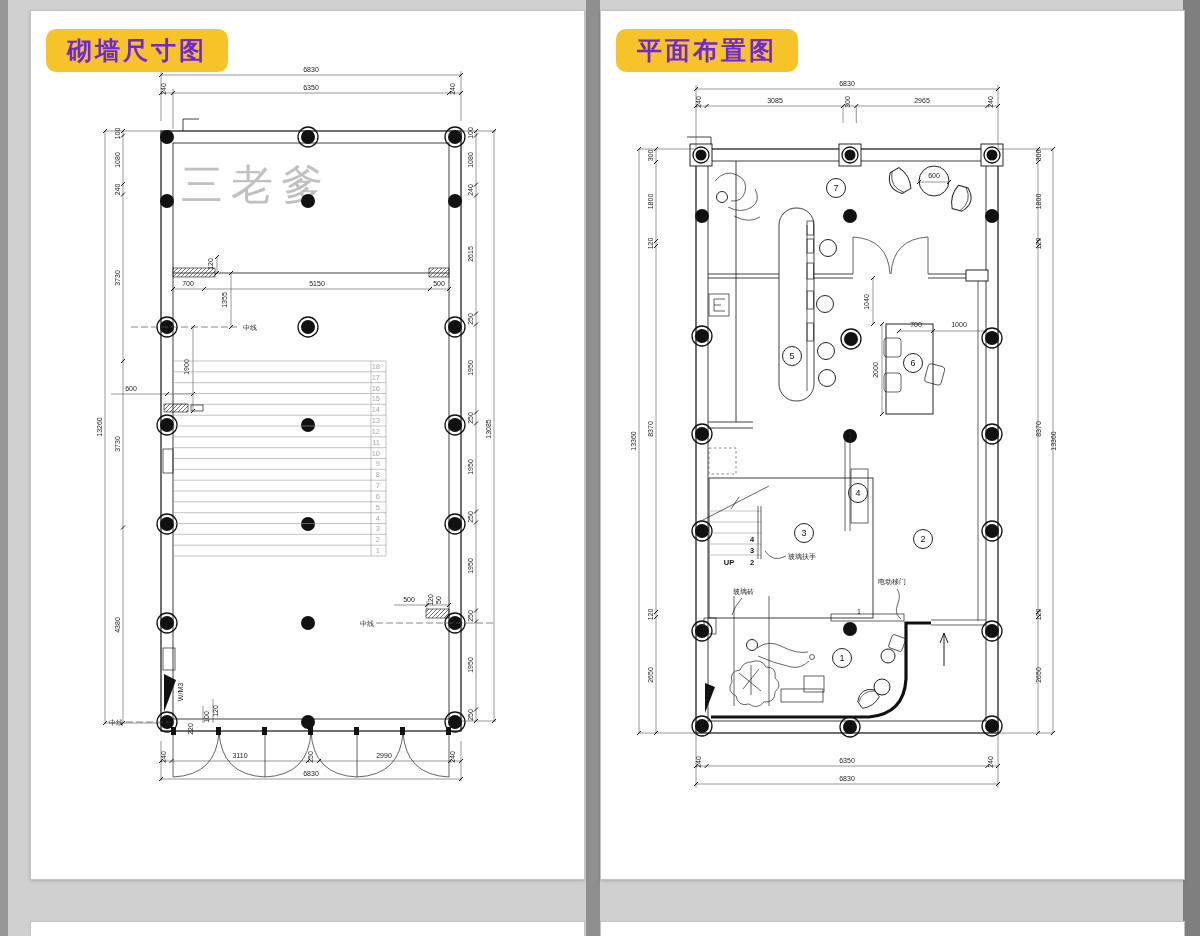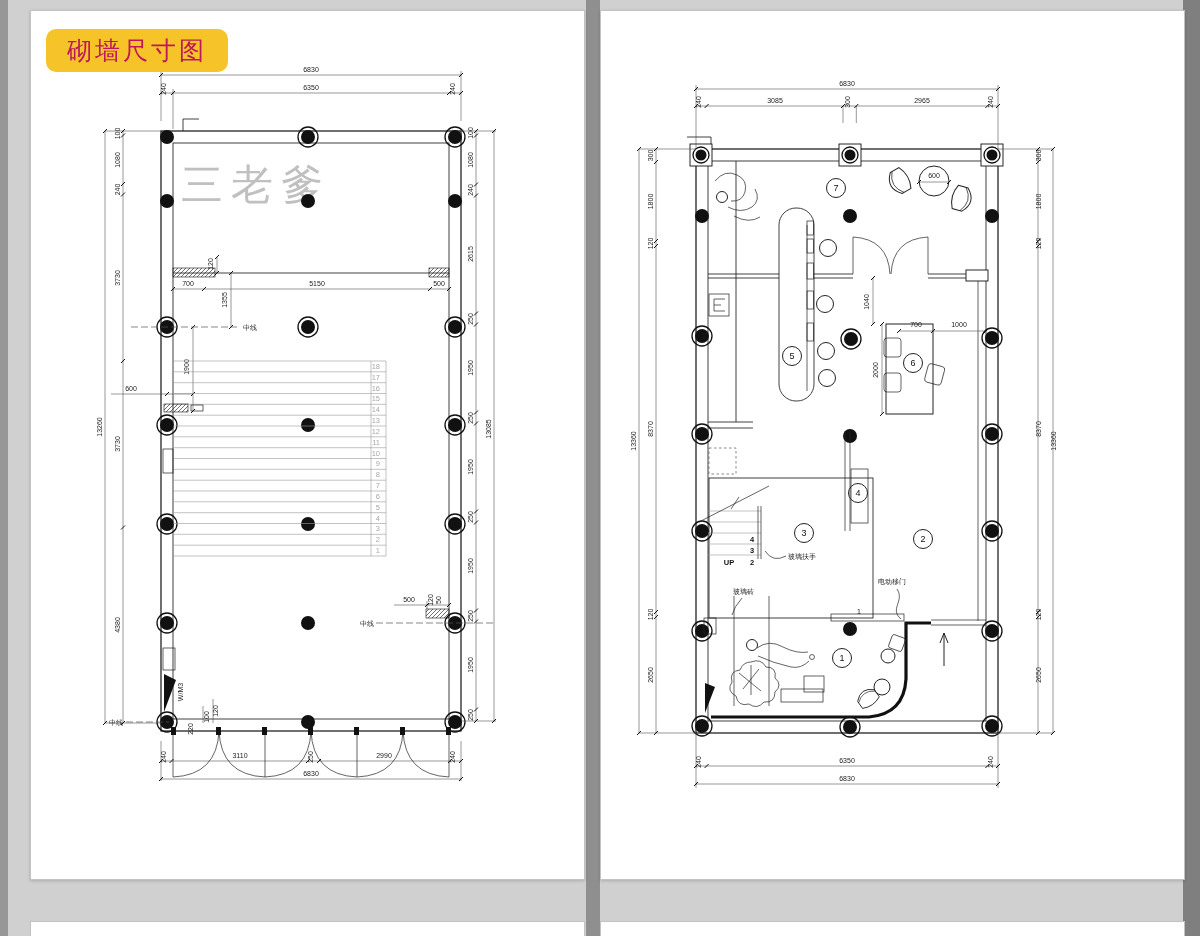--- a/index.html
+++ b/index.html
@@ -10,21 +10,21 @@
   .edge.m{left:586px;width:14px;background:#8f8f8f}
   .edge.r{left:1183px;width:17px;background:#7f7f7f}
   .card{position:absolute;top:10px;height:868px;background:#fff;border:1px solid #c2c2c2;
         box-shadow:0 1px 3px rgba(0,0,0,.18)}
   #cardL{left:30px;width:553px}
   #cardR{left:600px;width:583px}
   .stub{position:absolute;top:921px;height:15px;background:#fff;border:1px solid #c2c2c2;border-bottom:none}
   #stubL{left:30px;width:553px}
   #stubR{left:600px;width:583px}
   .badge{position:absolute;left:15px;top:18px;background:#F6C428;border-radius:10px;
-         padding:5px 21px;font-size:25px;font-weight:normal;color:#be185d;letter-spacing:3px;z-index:3}
+         padding:5px 21px;font-size:25px;font-weight:bold;color:#6d28d9;letter-spacing:3px;z-index:3}
   .legend{position:absolute;left:458px;top:330px;font-size:17px;color:#111;z-index:3}
   .legend div{height:29px;line-height:29px;white-space:nowrap}
   svg{position:absolute;left:0;top:0}
   .w{stroke:#111;stroke-width:1.2;fill:none}
   .w2{stroke:#111;stroke-width:.8;fill:none}
   .thick{stroke:#111;stroke-width:3.2;fill:none}
   .dl{stroke:#444;stroke-width:.55;fill:none}
   .tk{stroke:#111;stroke-width:1;fill:none}
   .gray{stroke:#9a9a9a;stroke-width:.6;fill:none}
   .dash{stroke:#555;stroke-width:.7;stroke-dasharray:7 3;fill:none}
@@ -229,20 +229,21 @@
       <rect class="col" x="231" y="716" width="5" height="8"></rect>
         <rect class="col" x="277" y="716" width="5" height="8"></rect>
       <rect class="col" x="323" y="716" width="5" height="8"></rect>
         <rect class="col" x="369" y="716" width="5" height="8"></rect>
       <rect class="col" x="415" y="716" width="5" height="8"></rect>
     </g>
   </svg>
 </div>
 
 <div class="card" id="cardR">
+  <div class="badge"><span>平面布置图</span></div>
 
 
   <svg width="583" height="868" viewBox="0 0 583 868">
     <g>
       <rect class="w" x="95" y="138" width="302" height="584"></rect>
       <rect class="w2" x="107" y="150" width="278" height="560"></rect>
       <path class="w2" d="M86,126 H110 V138"></path>
       <path class="w2" d="M135,150 V411 M107,411 H152 M107,417 H152"></path>
       <path class="w2" d="M107,263 H178 M107,267 H178 M213,263 H252 M213,267 H252 M327,263 H365 M327,267 H365"></path>
       <rect class="pad" x="365" y="259" width="22" height="11"></rect>

